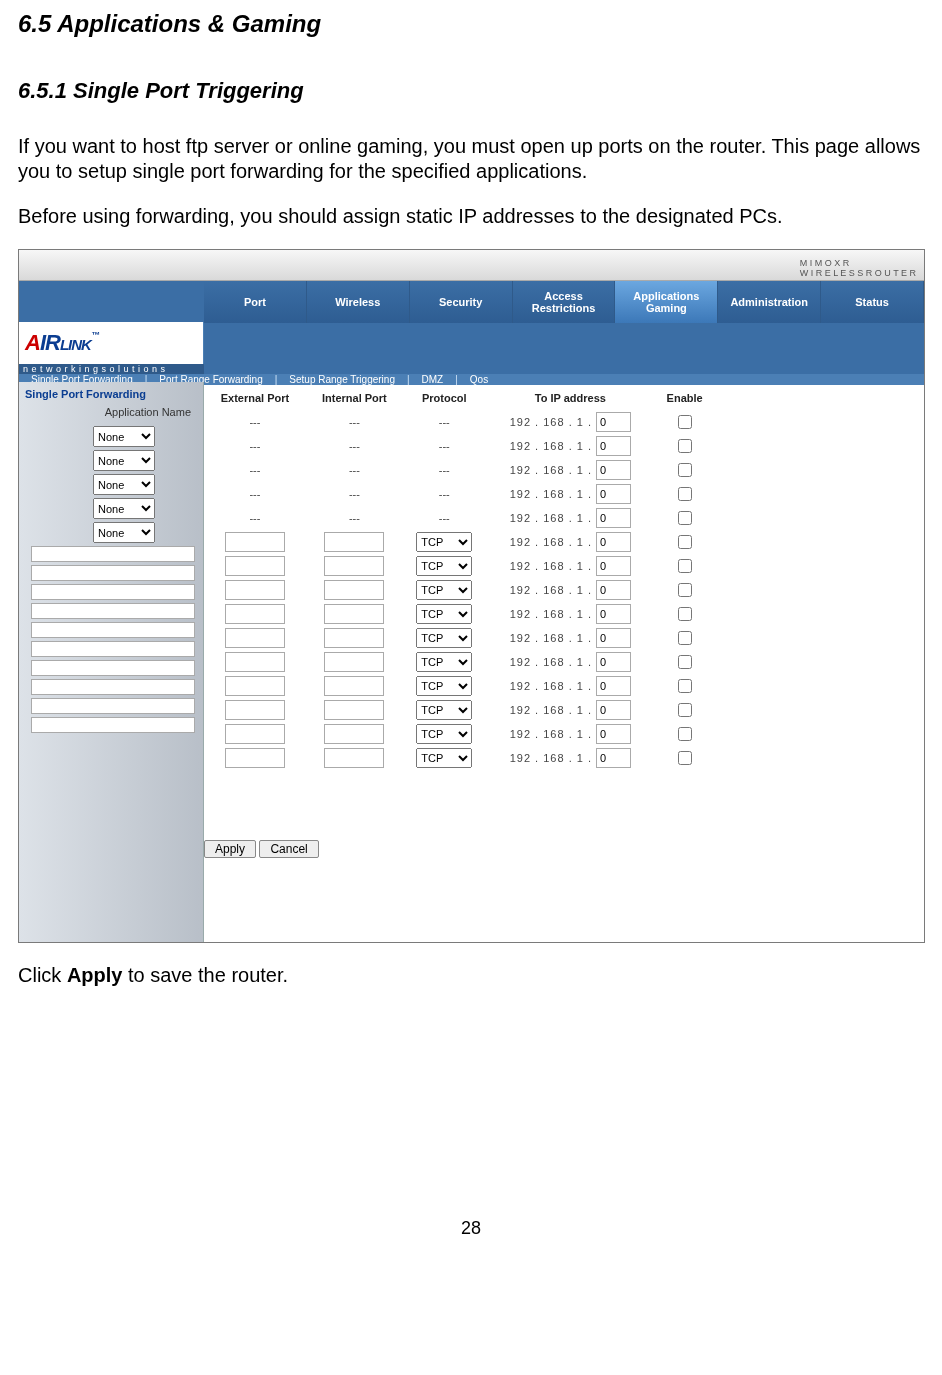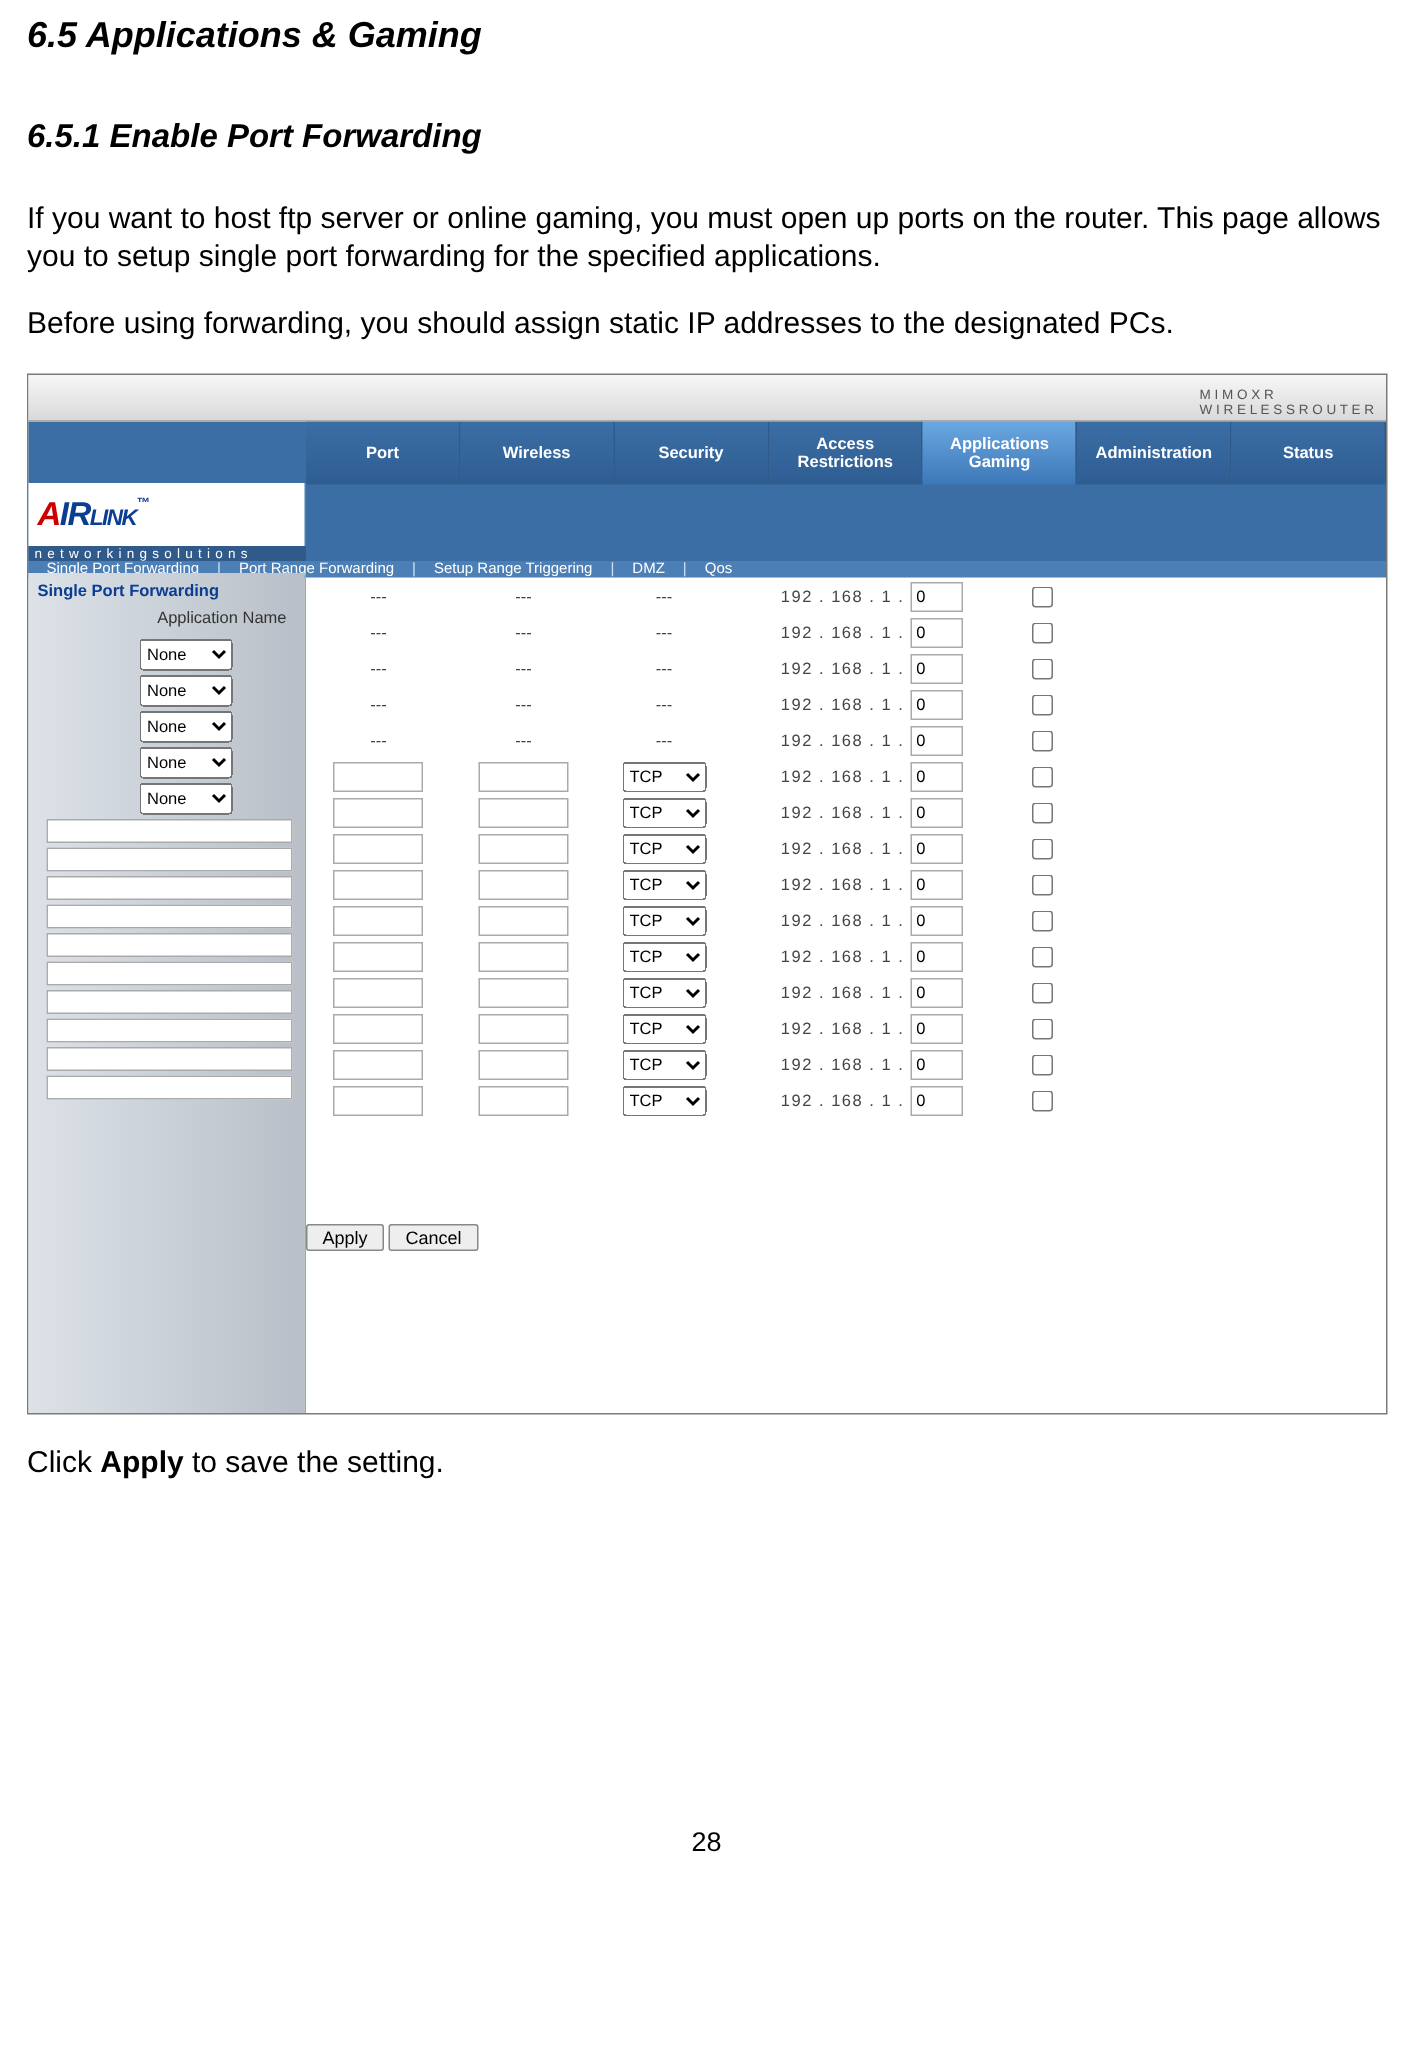--- a/index.html
+++ b/index.html
@@ -189,21 +189,21 @@
     border-radius:2px;
   }
   .pgnum { text-align:center; font-size:18px; margin-top:230px; }
   .ip-cell { white-space: nowrap; letter-spacing:1px;}
   input[type=checkbox]{ width:14px; height:14px; accent-color:#6fa6da;}
 </style>
 </head>
 <body>
 
 <h2 class="section">6.5 Applications &amp; Gaming</h2>
-<h3 class="subsection">6.5.1 Enable Port Forwarding</h3>
+<h3 class="subsection">6.5.1 Single Port Triggering</h3>
 <p class="body-text">If you want to host ftp server or online gaming, you must open up ports on the router. This page allows you to setup single port forwarding for the specified applications.</p>
 <p class="body-text">Before using forwarding, you should assign static IP addresses to the designated PCs.</p>
 
 <div class="router-ui">
   <div class="topbar">
     <div class="tagline">
       <span>M I M O   X R</span><br>
       <span>W I R E L E S S   R O U T E R</span>
     </div>
   </div>
@@ -257,20 +257,27 @@
       <input class="app-text" style="">
       <input class="app-text" style="">
       <input class="app-text" style="">
       <input class="app-text" style="">
       <input class="app-text" style="">
     </div>
 
     <div class="rightcol">
       <table class="port-table">
         <tbody>
+            <tr>
+          <th>External Port</th>
+          <th>Internal Port</th>
+          <th>Protocol</th>
+          <th>To IP address</th>
+          <th>Enable</th>
+        </tr>
 
         <tr>
           <td>---</td>
           <td>---</td>
           <td>---</td>
           <td class="ip-cell"><span>192 . 168 . 1 .</span> <input class="ipoct" value="0" style=""></td>
           <td><input type="checkbox" style=""></td>
         </tr>
         <tr>
           <td>---</td>
@@ -376,16 +383,16 @@
 
       <div class="btnrow">
         <button>Apply</button>
         <button>Cancel</button>
       </div>
     </div>
   </div>
 </div>
 
 <p class="body-text" style="margin-top:20px;">
-  <span>Click </span><b>Apply</b><span> to save the setting.</span>
+  <span>Click </span><b>Apply</b><span> to save the router.</span>
 </p>
 
 <div class="pgnum">28</div>
 
 </body></html>

